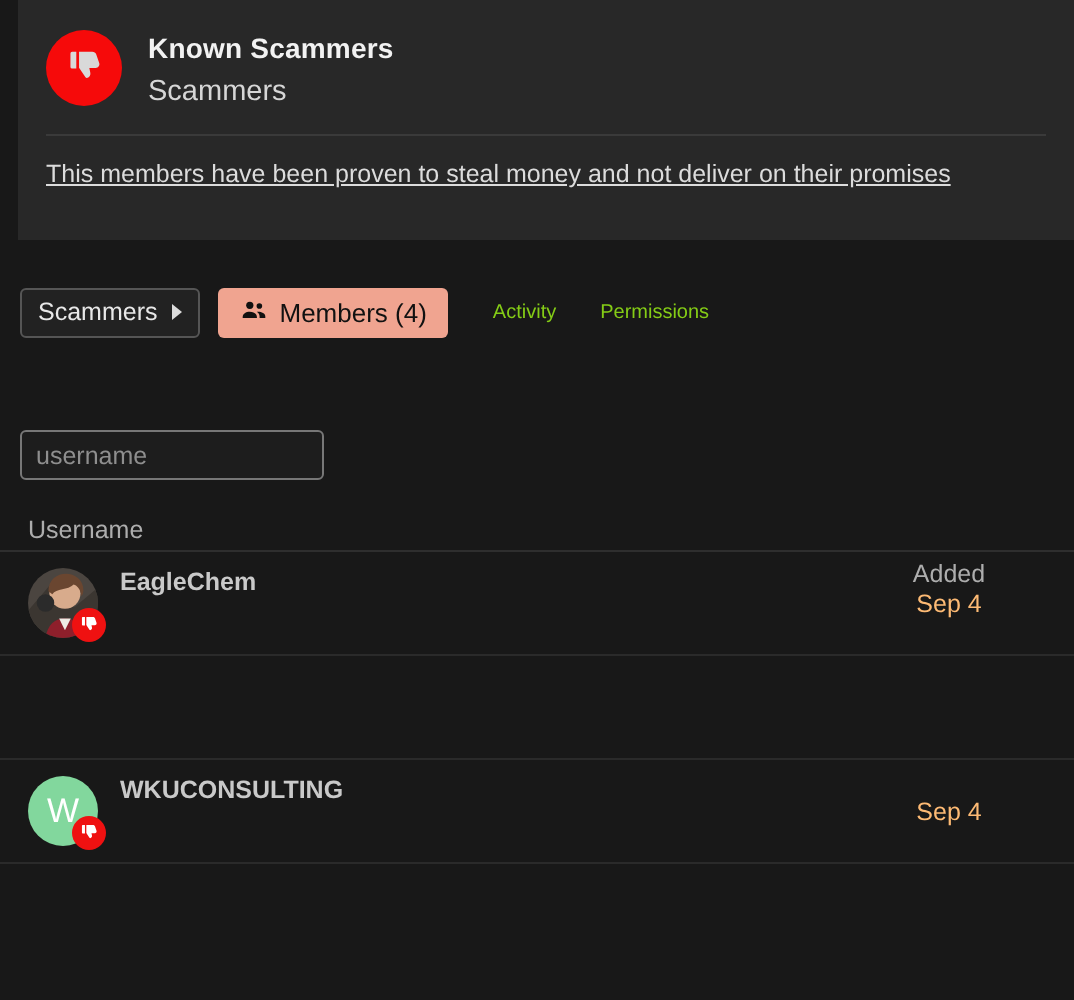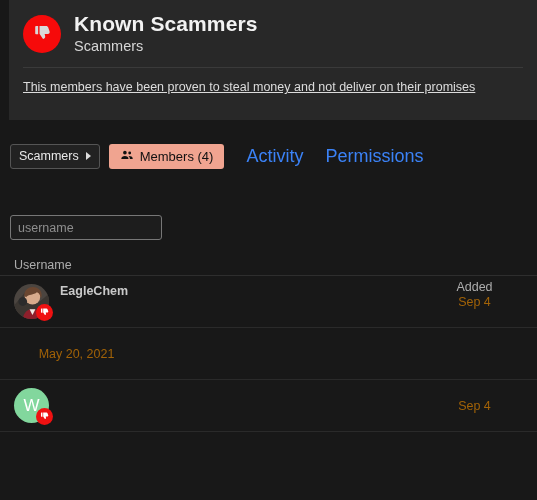--- a/index.html
+++ b/index.html
@@ -41,21 +41,21 @@
     align-items: center;
     justify-content: center;
     margin-top: 2px;
   }
   .group-logo svg { display:block; }
   .header-titles {
     margin-left: 13px;
     padding-top: 0px;
   }
   .group-title {
-    font-size: 21px;
+    font-size: 14px;
     font-weight: bold;
     color: #f2f2f2;
     line-height: 22px;
     letter-spacing: 0.1px;
   }
   .group-subtitle {
     font-size: 14.5px;
     color: #d6d6d6;
     line-height: 20px;
     margin-top: 1px;
@@ -118,22 +118,22 @@
     color: #111;
     font-size: 13px;
     height: 25px;
     padding: 4px 11px;
     margin-left: 9px;
     border-radius: 3px;
     box-sizing: border-box;
     cursor: pointer;
   }
   .tab-plain {
-    color: #3b82f6;
-    font-size: 18px;
+    color: #84cc16;
+    font-size: 10px;
     margin-left: 22px;
     cursor: pointer;
     white-space: nowrap;
   }
 
   
   .search-wrap {
     position: absolute;
     left: 10px;
     top: 215px;
@@ -227,21 +227,21 @@
   .uname {
     margin-left: 11px;
     font-size: 12.5px;
     font-weight: bold;
     color: #c9c9c9;
   }
   .row-added {
     flex: 0 0 125px;
     text-align: center;
     font-size: 12.5px;
-    color: #a16207;
+    color: #fdba74;
   }
 </style>
 </head>
 <body>
 
 <div class="header-panel">
   <div class="header-top">
     <div class="group-logo">
       <svg viewBox="0 0 24 24" width="22" height="22" aria-hidden="true">
         <path fill="#d9d9d9" d="M5.5 3.2h2.3v9.1H5.5a.9.9 0 0 1-.9-.9V4.1a.9.9 0 0 1 .9-.9z"></path>
@@ -307,31 +307,31 @@
             <path fill="#fff" d="M9.1 3.3h7.3c1 0 1.9.6 2.2 1.5l1.6 4.7c.45 1.3-.5 2.7-1.9 2.7h-3.6l.55 2.6c.25 1.15-.35 2.3-1.4 2.75-.5.2-1.05.05-1.35-.4L9.1 12z"></path>
           </svg>
         </div>
       </div>
       <div class="uname">EagleChem</div>
     </div>
     <div class="row-added">Sep 4</div>
   </div>
 
   <div class="row">
-    <div class="row-added">May 20, 2021</div>
   </div>
 
 
   <div class="row">
     <div class="row-user">
       <div class="avatar-wrap">
         <div class="avatar" style="background:#82d79d">W</div>
         <div class="badge">
           <svg viewBox="0 0 24 24" width="11" height="11" aria-hidden="true">
             <path fill="#fff" d="M5.2 3.3h2.4v9.2H5.2a.9.9 0 0 1-.9-.9V4.2a.9.9 0 0 1 .9-.9z"></path>
             <path fill="#fff" d="M9.1 3.3h7.3c1 0 1.9.6 2.2 1.5l1.6 4.7c.45 1.3-.5 2.7-1.9 2.7h-3.6l.55 2.6c.25 1.15-.35 2.3-1.4 2.75-.5.2-1.05.05-1.35-.4L9.1 12z"></path>
           </svg>
         </div>
       </div>
+      <div class="uname">WKUCONSULTING</div>
     </div>
     <div class="row-added">Sep 4</div>
   </div>
 </div>
 
 </body></html>

